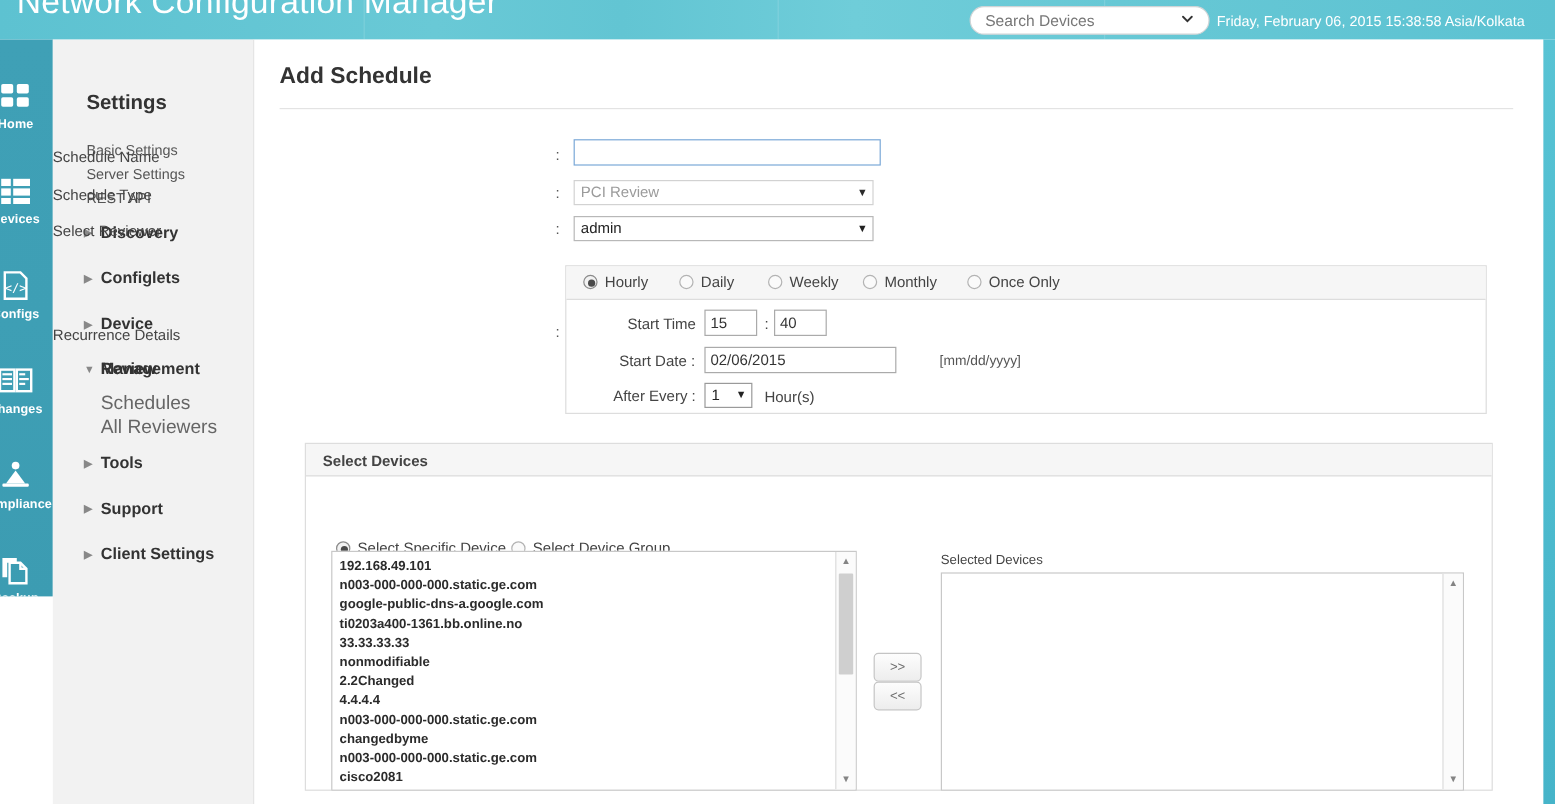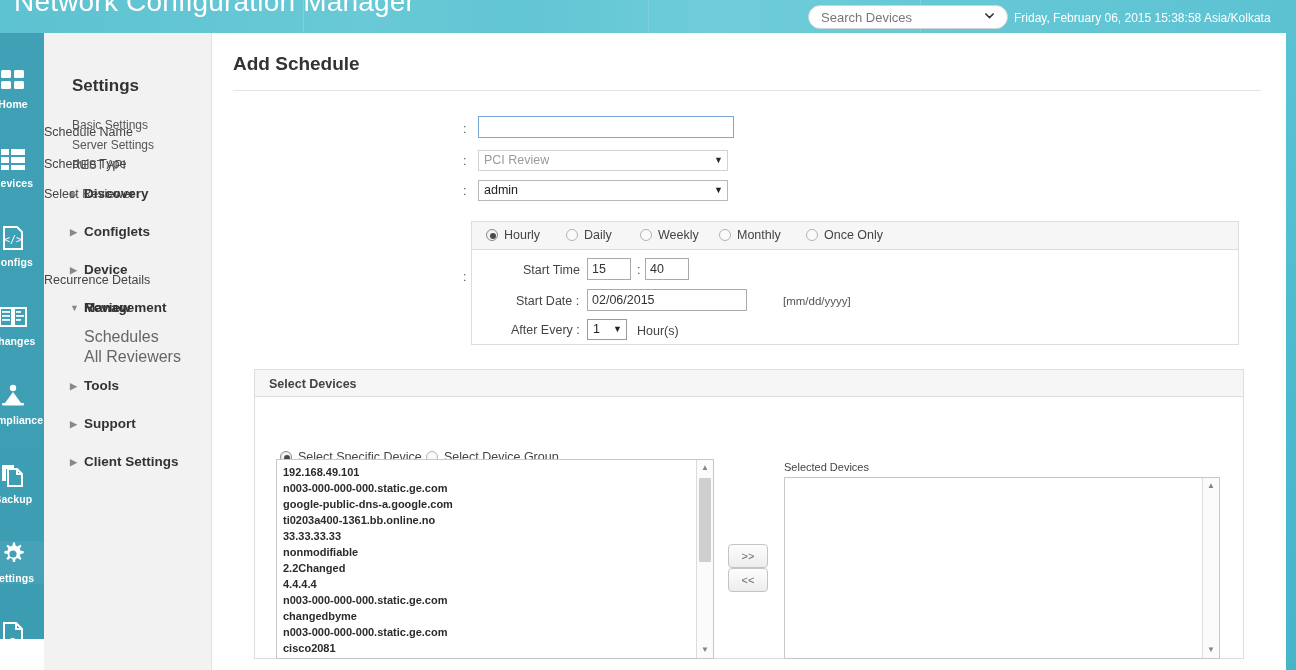--- a/index.html
+++ b/index.html
@@ -53,21 +53,21 @@
   }
 
   
   .right-edge {
     position: absolute; right: 0; top: 33px; width: 10px; height: 637px;
     background: linear-gradient(to bottom, #58c3d4 0%, #4fbdd0 40%, #46b4c9 100%);
   }
 
   
   .rail {
-    position: absolute; left: 0; top: 33px; width: 44px; height: 606px;
+    position: absolute; left: 0; top: 33px; width: 44px; height: 464px;
     background: linear-gradient(to bottom, #3fa0b6 0%, #3e9fb5 50%, #3c9cb2 100%);
     overflow: hidden;
   }
   .rail-item {
     position: absolute; left: -18px; width: 62px;
     text-align: center; color: #ffffff; text-decoration: none;
     cursor: pointer;
   }
   .rail-item .ri-ico {
     display: block; height: 30px; line-height: 30px;

